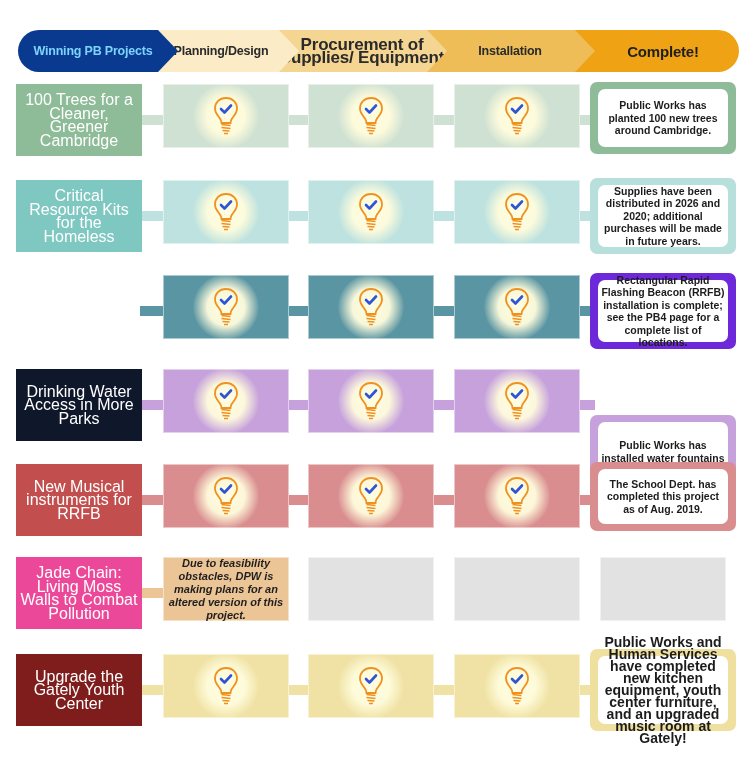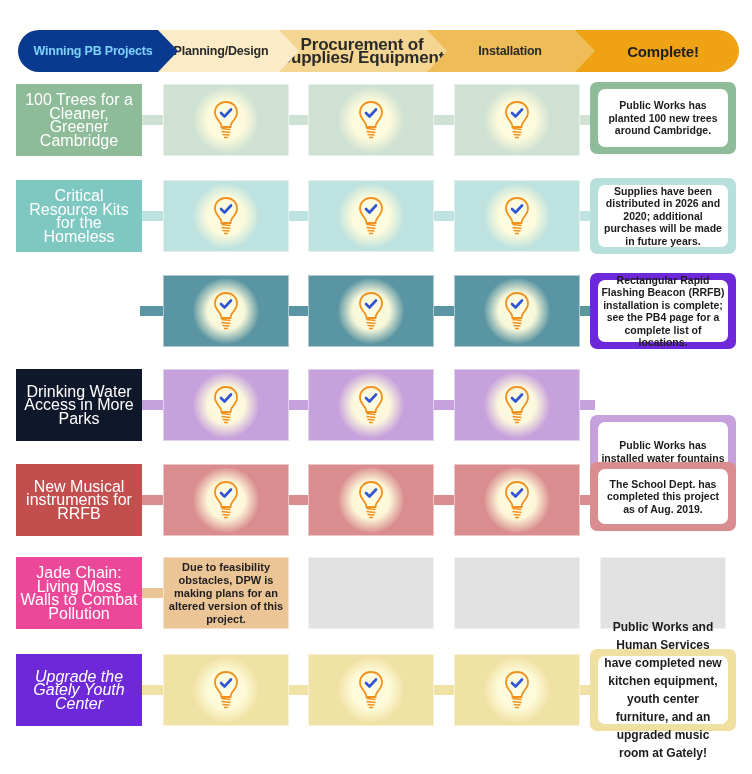--- a/index.html
+++ b/index.html
@@ -9,29 +9,29 @@
   .hdr .seg { position:absolute; top:0; height:42px; display:flex; align-items:center; justify-content:center; text-align:center; font-family:"Liberation Sans Narrow","Liberation Sans", sans-serif; font-weight:bold; font-size:12.5px; line-height:15px; color:#2a2a2a; letter-spacing:-0.2px; }
   .seg.s0 { left:13px; width:160px; background:#0a3a8f; color:#7dd3fc; border-radius:21px 0 0 21px; clip-path:polygon(0 0, 140px 0, 160px 50%, 140px 100%, 0 100%); z-index:5; padding-right:10px; box-sizing:border-box; }
   .seg.s1 { left:138px; width:156px; background:#fbebc6; clip-path:polygon(0 0, 136px 0, 156px 50%, 136px 100%, 0 100%, 20px 50%); z-index:4; }
   .seg.s2 { left:272px; width:170px; background:#f5d592; clip-path:polygon(0 0, 150px 0, 170px 50%, 150px 100%, 0 100%, 20px 50%); z-index:3; font-size:17px; line-height:13px; }
   .seg.s3 { left:420px; width:170px; background:#efbd57; clip-path:polygon(0 0, 150px 0, 170px 50%, 150px 100%, 0 100%, 20px 50%); z-index:2; }
   .seg.s4 { left:568px; width:166px; background:#eea214; border-radius:0 21px 21px 0; clip-path:polygon(0 0, 166px 0, 166px 100%, 0 100%, 20px 50%); z-index:1; font-size:15px; color:#1f1f1f; padding-left:14px; box-sizing:border-box; }
 
   .row { position:absolute; left:0; width:752px; height:80px; }
   .conn { position:absolute; top:35px; height:10px; left:140px; width:455px; }
   .name { position:absolute; left:16px; top:4px; width:126px; height:72px; display:flex; align-items:center; justify-content:center; text-align:center; color:#ffffff; font-size:16px; line-height:13.5px; box-sizing:border-box; padding:0 4px; }
-  .stage { position:absolute; top:4px; width:126px; height:72px; box-sizing:border-box; border:1px solid rgba(255,255,255,0.5); display:flex; align-items:center; justify-content:center; }
+  .stage { position:absolute; top:4px; width:126px; height:64px; box-sizing:border-box; border:1px solid rgba(255,255,255,0.5); display:flex; align-items:center; justify-content:center;font-style:italic; }
   .st1 { left:163px; } .st2 { left:308px; } .st3 { left:454px; }
   .glow { width:66px; height:66px; border-radius:50%; display:flex; align-items:center; justify-content:center; background:radial-gradient(circle, rgba(255,253,225,1) 0%, rgba(255,252,220,0.95) 40%, rgba(255,250,215,0) 72%); }
   .glow svg { width:26px; height:40px; }
   .complete { position:absolute; left:590px; top:0; width:146px; height:80px; border-radius:7px; box-sizing:border-box; padding:7px 8px; }
   .complete .inner { width:100%; height:100%; background:#ffffff; border-radius:7px; display:flex; align-items:center; justify-content:center; text-align:center; font-size:10.5px; line-height:12.5px; font-weight:bold; color:#1c1c1c; box-sizing:border-box; padding:0 3px; }
   .note { font-size:11px; line-height:13px; font-weight:bold; color:#1e1e1e; padding:0 4px; text-align:center; }
   .blank { background:#e2e2e2; }
-  .small .inner { font-size:12px; line-height:18px; }
+  .small .inner { font-size:14px; line-height:12px; }
 </style>
 </head>
 <body>
 
 <div class="hdr">
   <div class="seg s0">Winning PB Projects</div>
   <div class="seg s1">Planning/Design</div>
   <div class="seg s2">Procurement of Supplies/ Equipment</div>
   <div class="seg s3">Installation</div>
   <div class="seg s4">Complete!</div>
@@ -212,21 +212,21 @@
       <div class="name" style="background:#ec4899;top:4px;">Jade Chain: Living Moss Walls to Combat Pollution</div>
       <div class="stage st1" style="background:#ecc597;top:4px;">
         <div class="note">Due to feasibility obstacles, DPW is making plans for an altered version of this project.</div>
       </div>
       <div class="stage st2" style="background:#e2e2e2;top:4px;"></div>
       <div class="stage st3" style="background:#e2e2e2;top:4px;"></div>
       <div class="stage blank" style="left:600px;top:4px;"></div>
     </div>
     <div class="row" style="top: 647px; height: 86px;">
       <div class="conn" style="background:#f0e2a4;top:38px;"></div>
-      <div class="name" style="background:#6d28d9;top:7px;font-style:italic;">Upgrade the Gately Youth Center</div>
+      <div class="name" style="background:#7f1d1d;top:7px;">Upgrade the Gately Youth Center</div>
       <div class="stage st1" style="background:#f0e2a4;top:7px;">
         <div class="glow">
           <svg viewBox="0 0 26 40">
             <path d="M13 2 C6 2 2 7 2 12.5 C2 17 5 19.5 7 22.5 C8 24 8.5 25.5 8.5 27 L17.5 27 C17.5 25.5 18 24 19 22.5 C21 19.5 24 17 24 12.5 C24 7 20 2 13 2 Z" fill="none" stroke="#f0901e" stroke-width="1.8"></path>
             <path d="M8.5 28.5 L17.5 29.5 M8.5 31.5 L17.5 32.5 M9.5 34.5 L16.5 35 M11 37.5 L15 37.5" stroke="#f0901e" stroke-width="1.6" fill="none"></path>
             <path d="M8 13 L11.5 16.5 L18 9.5" fill="none" stroke="#2f55d4" stroke-width="2.6" stroke-linecap="round" stroke-linejoin="round"></path>
           </svg>
         </div>
       </div>
       <div class="stage st2" style="background:#f0e2a4;top:7px;">

